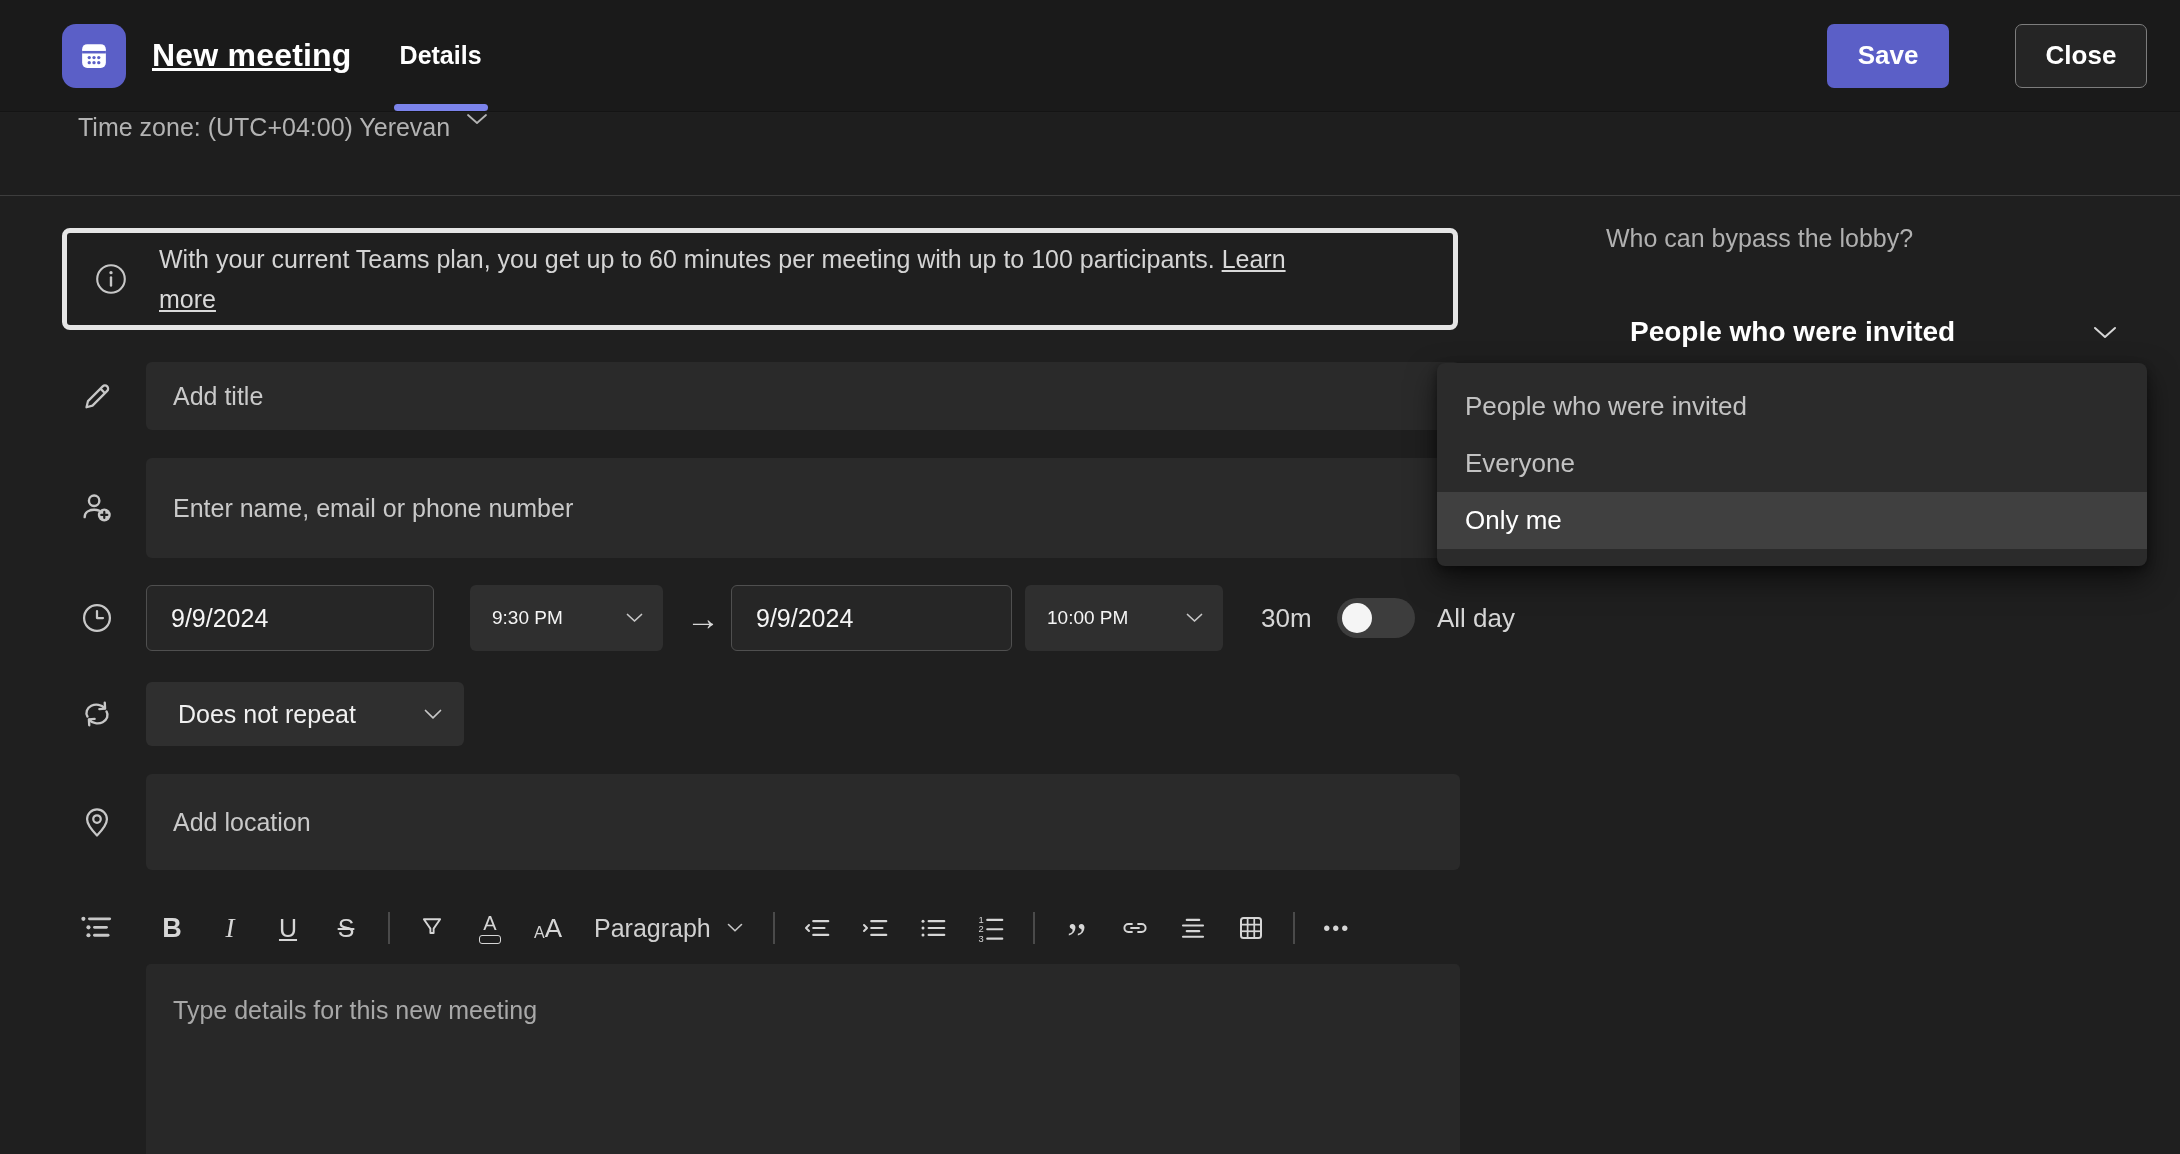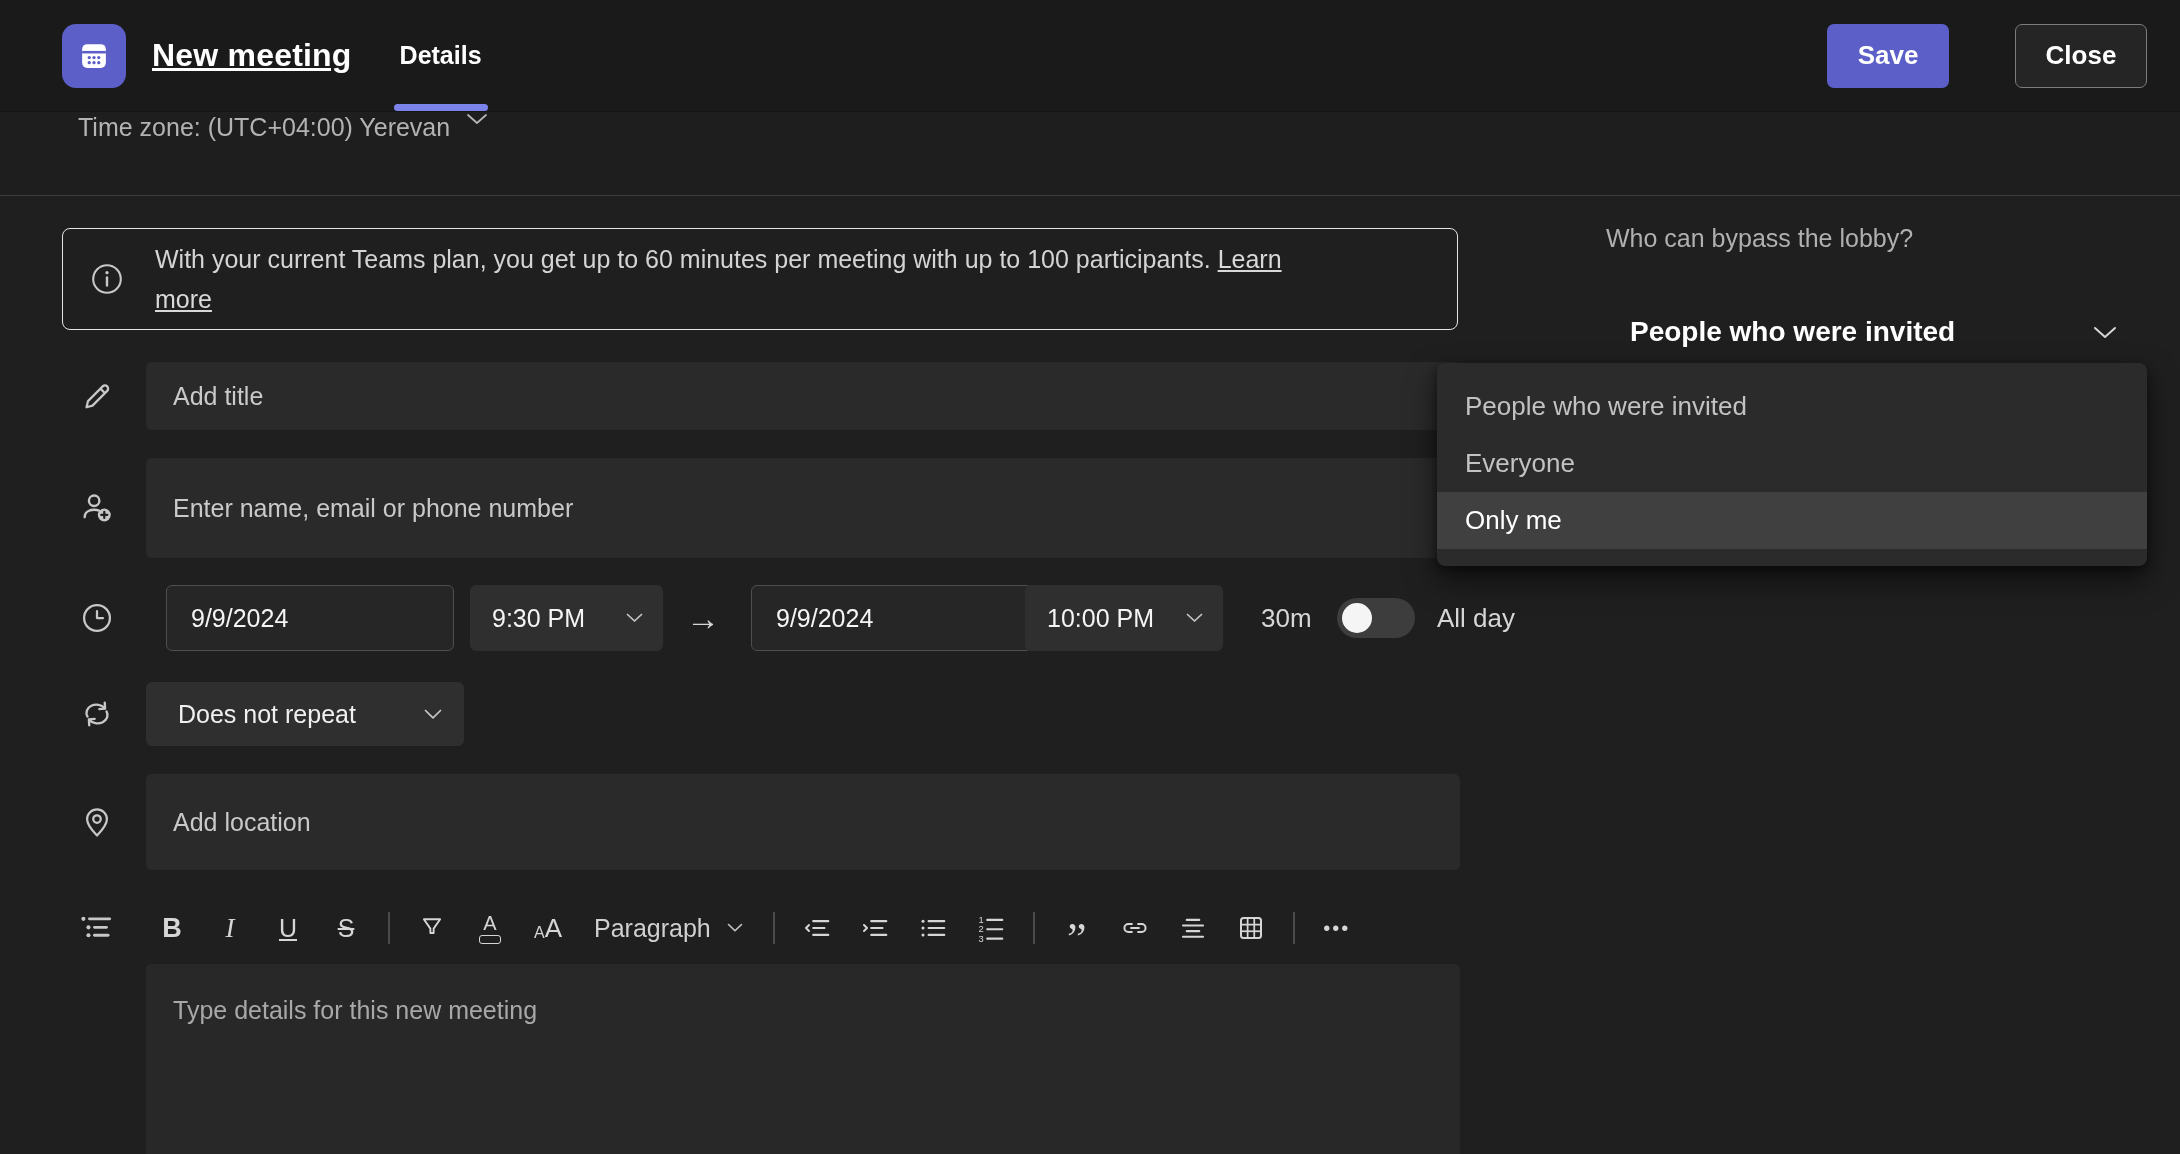--- a/index.html
+++ b/index.html
@@ -45,21 +45,21 @@
     position:absolute; left:0; top:113px; width:2180px; height:83px;
     background:#1e1e1e; border-bottom:1px solid #3d3d3d;
     display:flex; 
   }
   .tz-text{ margin-left:78px; font-size:25px; color:#b3b3b3; }
   .tz-chevron{ margin-left:16px; }
 
   
   .banner{
     position:absolute; left:62px; top:228px; width:1396px; height:102px;
-    border:1px solid #e5e5e5; border-radius:8px;
+    border:5px solid #e5e5e5; border-radius:8px;
     display:flex; align-items:center;
   }
   .banner .info-ic{ margin-left:26px; flex:none; }
   .banner-text{
     margin-left:30px; font-size:25px; line-height:40px; color:#d4d4d4; max-width:1180px;
   }
   .banner-text a{ color:#d9d9d9; text-decoration:underline; cursor:pointer; }
 
   
   .rail-icon{ position:absolute; left:77px; width:40px; height:40px;
@@ -73,26 +73,26 @@
   .placeholder{ color:#c9c9c9; font-size:25px; }
   .ph-dim{ color:#a8a8a8; }
   .f-title{ left:146px; top:362px; width:1314px; height:68px; padding-left:27px; }
   .f-people{ left:146px; top:458px; width:1314px; height:100px; padding-left:27px; }
   .f-location{ left:146px; top:774px; width:1314px; height:96px; padding-left:27px; }
 
   .datebox{
     position:absolute; top:585px; height:66px; background:#262626;
     border:1px solid #4f4f4f; border-radius:6px;
     display:flex; align-items:center; padding-left:24px;
-    font-size:25px; color:#f5f5f5; cursor:pointer;margin-left:20px;
+    font-size:25px; color:#f5f5f5; cursor:pointer;
   }
   .timebox{
     position:absolute; top:585px; height:66px; background:#2f2f2f; border-radius:6px;
     display:flex; align-items:center; justify-content:space-between;
-    padding:0 20px 0 22px; font-size:25px; color:#f5f5f5; cursor:pointer;
+    padding:0 20px 0 22px; font-size:19px; color:#f5f5f5; cursor:pointer;
   }
   .d1{ left:146px; width:288px; }
   .t1{ left:470px; width:193px; }
   .arrow-to{ position:absolute; left:678px; top:585px; height:66px; width:50px;
     display:flex; align-items:center; justify-content:center;
     color:#d6d6d6; font-size:34px; }
   .d2{ left:731px; width:281px; }
   .t2{ left:1025px; width:198px; }
   .duration{ position:absolute; left:1240px; top:585px; height:66px;
     display:flex; align-items:center; font-size:26px; color:#d6d6d6;margin-left:21px; }

